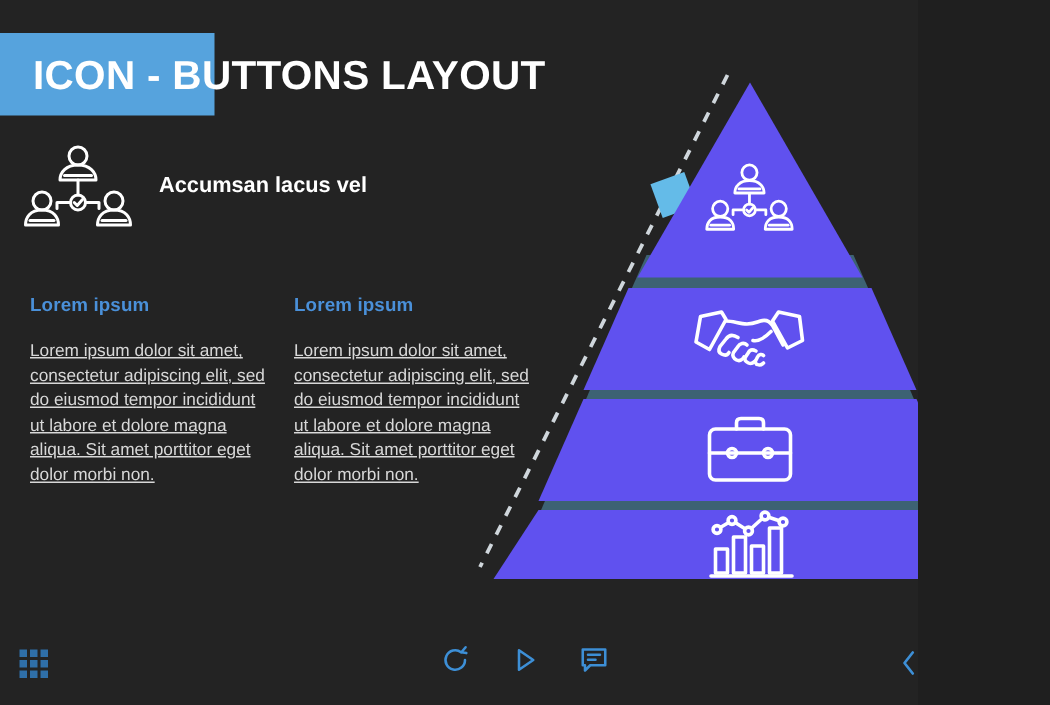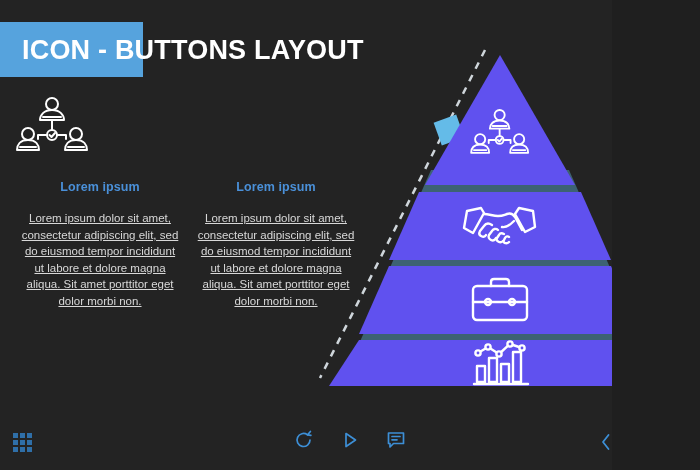--- a/index.html
+++ b/index.html
@@ -58,22 +58,21 @@
     font-size: 14.5px;
     font-weight: bold;
     color: #ffffff;
     white-space: nowrap;
   }
 
   
   .col {
     position: absolute;
     width: 160px;
-    top: 180px;
-    text-align: center;
+    top: 196px;
   }
   #col-1 { left: 20px; }
   #col-2 { left: 196px; }
   .col-head {
     font-size: 12.5px;
     font-weight: bold;
     color: #4a90d9;
     margin: 0 0 16px 0;
     letter-spacing: 0.1px;
   }
@@ -178,20 +177,21 @@
 
       <circle cx="12" cy="39" r="6"></circle>
       <path d="M12 45 c-8 0 -11 5 -11 10 h22 c0 -5 -3 -10 -11 -10 Z"></path>
       <path d="M4 52 h16"></path>
 
       <circle cx="60" cy="39" r="6"></circle>
       <path d="M60 45 c-8 0 -11 5 -11 10 h22 c0 -5 -3 -10 -11 -10 Z"></path>
       <path d="M52 52 h16"></path>
     </svg>
   </div>
+  <div id="subtitle">Accumsan lacus vel</div>
 
   <div class="col" id="col-1">
     <p class="col-head">Lorem ipsum</p>
     <p class="col-body">Lorem ipsum dolor sit amet, consectetur adipiscing elit, sed do eiusmod tempor incididunt ut labore et dolore magna aliqua. Sit amet porttitor eget dolor morbi non.</p>
   </div>
   <div class="col" id="col-2">
     <p class="col-head">Lorem ipsum</p>
     <p class="col-body">Lorem ipsum dolor sit amet, consectetur adipiscing elit, sed do eiusmod tempor incididunt ut labore et dolore magna aliqua. Sit amet porttitor eget dolor morbi non.</p>
   </div>
 

